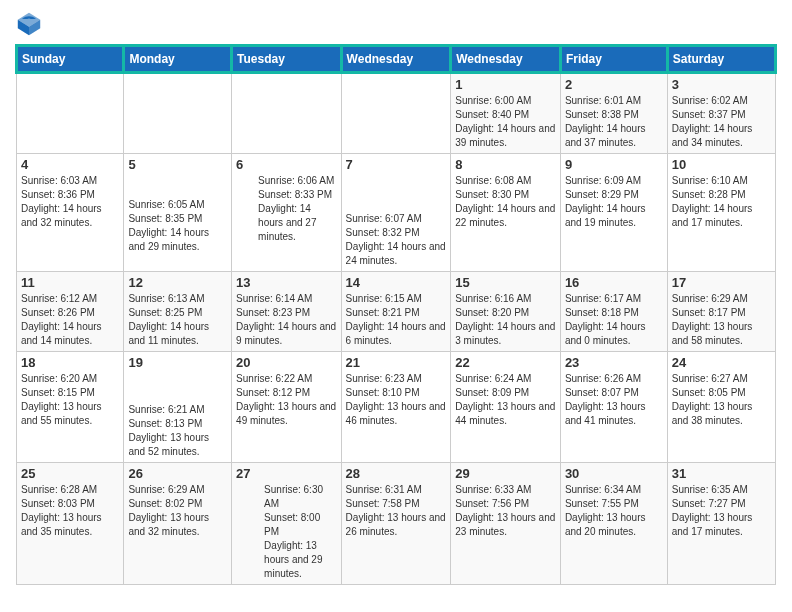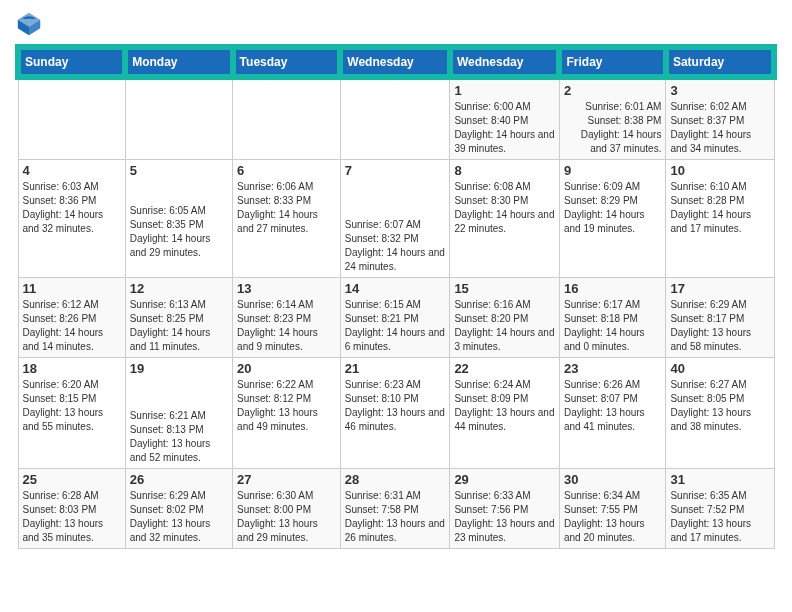--- a/index.html
+++ b/index.html
@@ -62,21 +62,21 @@
       width: 100%;
       border-collapse: collapse;
     }
     thead th {
       background-color: #1a6bba;
       color: #fff;
       font-size: 12px;
       font-weight: bold;
       padding: 5px 4px;
       text-align: left;
-      border: 6px solid #14b8a6;
+      border: 3px solid #14b8a6;
     }
     tbody td {
       vertical-align: top;
       border: 1px solid #ccc;
       padding: 3px 4px;
       font-size: 9.5px;
       color: #333;
       width: 113px;
       height: 80px;
       background: #fff;
@@ -144,21 +144,21 @@
           <td class="empty"></td>
           <td class="empty"></td>
           <td>
             <span class="day-number">1</span>
             <div class="day-info" style="white-space: pre-line;">Sunrise: 6:00 AM
 Sunset: 8:40 PM
 Daylight: 14 hours and 39 minutes.</div>
           </td>
           <td>
             <span class="day-number">2</span>
-            <div class="day-info" style="white-space: pre-line; text-align: right;">Sunrise: 6:01 AM
+            <div class="day-info" style="white-space: pre-line;">Sunrise: 6:01 AM
 Sunset: 8:38 PM
 Daylight: 14 hours and 37 minutes.</div>
           </td>
           <td>
             <span class="day-number">3</span>
             <div class="day-info" style="white-space: pre-line;">Sunrise: 6:02 AM
 Sunset: 8:37 PM
 Daylight: 14 hours and 34 minutes.</div>
           </td>
         </tr>
@@ -170,21 +170,21 @@
 Daylight: 14 hours and 32 minutes.</div>
           </td>
           <td>
             <span class="day-number">5</span>
             <div class="day-info" style="white-space: pre-line; margin-top: 26px;">Sunrise: 6:05 AM
 Sunset: 8:35 PM
 Daylight: 14 hours and 29 minutes.</div>
           </td>
           <td>
             <span class="day-number">6</span>
-            <div class="day-info" style="white-space: pre-line;">Sunrise: 6:06 AM
+            <div class="day-info" style="white-space: pre-line; margin-left: 22px;">Sunrise: 6:06 AM
 Sunset: 8:33 PM
 Daylight: 14 hours and 27 minutes.</div>
           </td>
           <td>
             <span class="day-number">7</span>
             <div class="day-info" style="white-space: pre-line; margin-top: 40px;">Sunrise: 6:07 AM
 Sunset: 8:32 PM
 Daylight: 14 hours and 24 minutes.</div>
           </td>
           <td>
@@ -281,42 +281,42 @@
 Sunset: 8:09 PM
 Daylight: 13 hours and 44 minutes.</div>
           </td>
           <td>
             <span class="day-number">23</span>
             <div class="day-info" style="white-space: pre-line;">Sunrise: 6:26 AM
 Sunset: 8:07 PM
 Daylight: 13 hours and 41 minutes.</div>
           </td>
           <td>
-            <span class="day-number">40</span>
+            <span class="day-number">24</span>
             <div class="day-info" style="white-space: pre-line;">Sunrise: 6:27 AM
 Sunset: 8:05 PM
 Daylight: 13 hours and 38 minutes.</div>
           </td>
         </tr>
         <tr>
           <td>
             <span class="day-number">25</span>
             <div class="day-info" style="white-space: pre-line;">Sunrise: 6:28 AM
 Sunset: 8:03 PM
 Daylight: 13 hours and 35 minutes.</div>
           </td>
           <td>
             <span class="day-number">26</span>
             <div class="day-info" style="white-space: pre-line;">Sunrise: 6:29 AM
 Sunset: 8:02 PM
 Daylight: 13 hours and 32 minutes.</div>
           </td>
           <td>
             <span class="day-number">27</span>
-            <div class="day-info" style="white-space: pre-line;">Sunrise: 6:30 AM
+            <div class="day-info" style="white-space: pre-line; margin-left: 28px;">Sunrise: 6:30 AM
 Sunset: 8:00 PM
 Daylight: 13 hours and 29 minutes.</div>
           </td>
           <td>
             <span class="day-number">28</span>
             <div class="day-info" style="white-space: pre-line;">Sunrise: 6:31 AM
 Sunset: 7:58 PM
 Daylight: 13 hours and 26 minutes.</div>
           </td>
           <td>
@@ -327,19 +327,19 @@
           </td>
           <td>
             <span class="day-number">30</span>
             <div class="day-info" style="white-space: pre-line;">Sunrise: 6:34 AM
 Sunset: 7:55 PM
 Daylight: 13 hours and 20 minutes.</div>
           </td>
           <td>
             <span class="day-number">31</span>
             <div class="day-info" style="white-space: pre-line;">Sunrise: 6:35 AM
-Sunset: 7:52 PM
+Sunset: 7:27 PM
 Daylight: 13 hours and 17 minutes.</div>
           </td>
         </tr>
       </tbody>
   </table>
 </div>
 
 </body></html>

